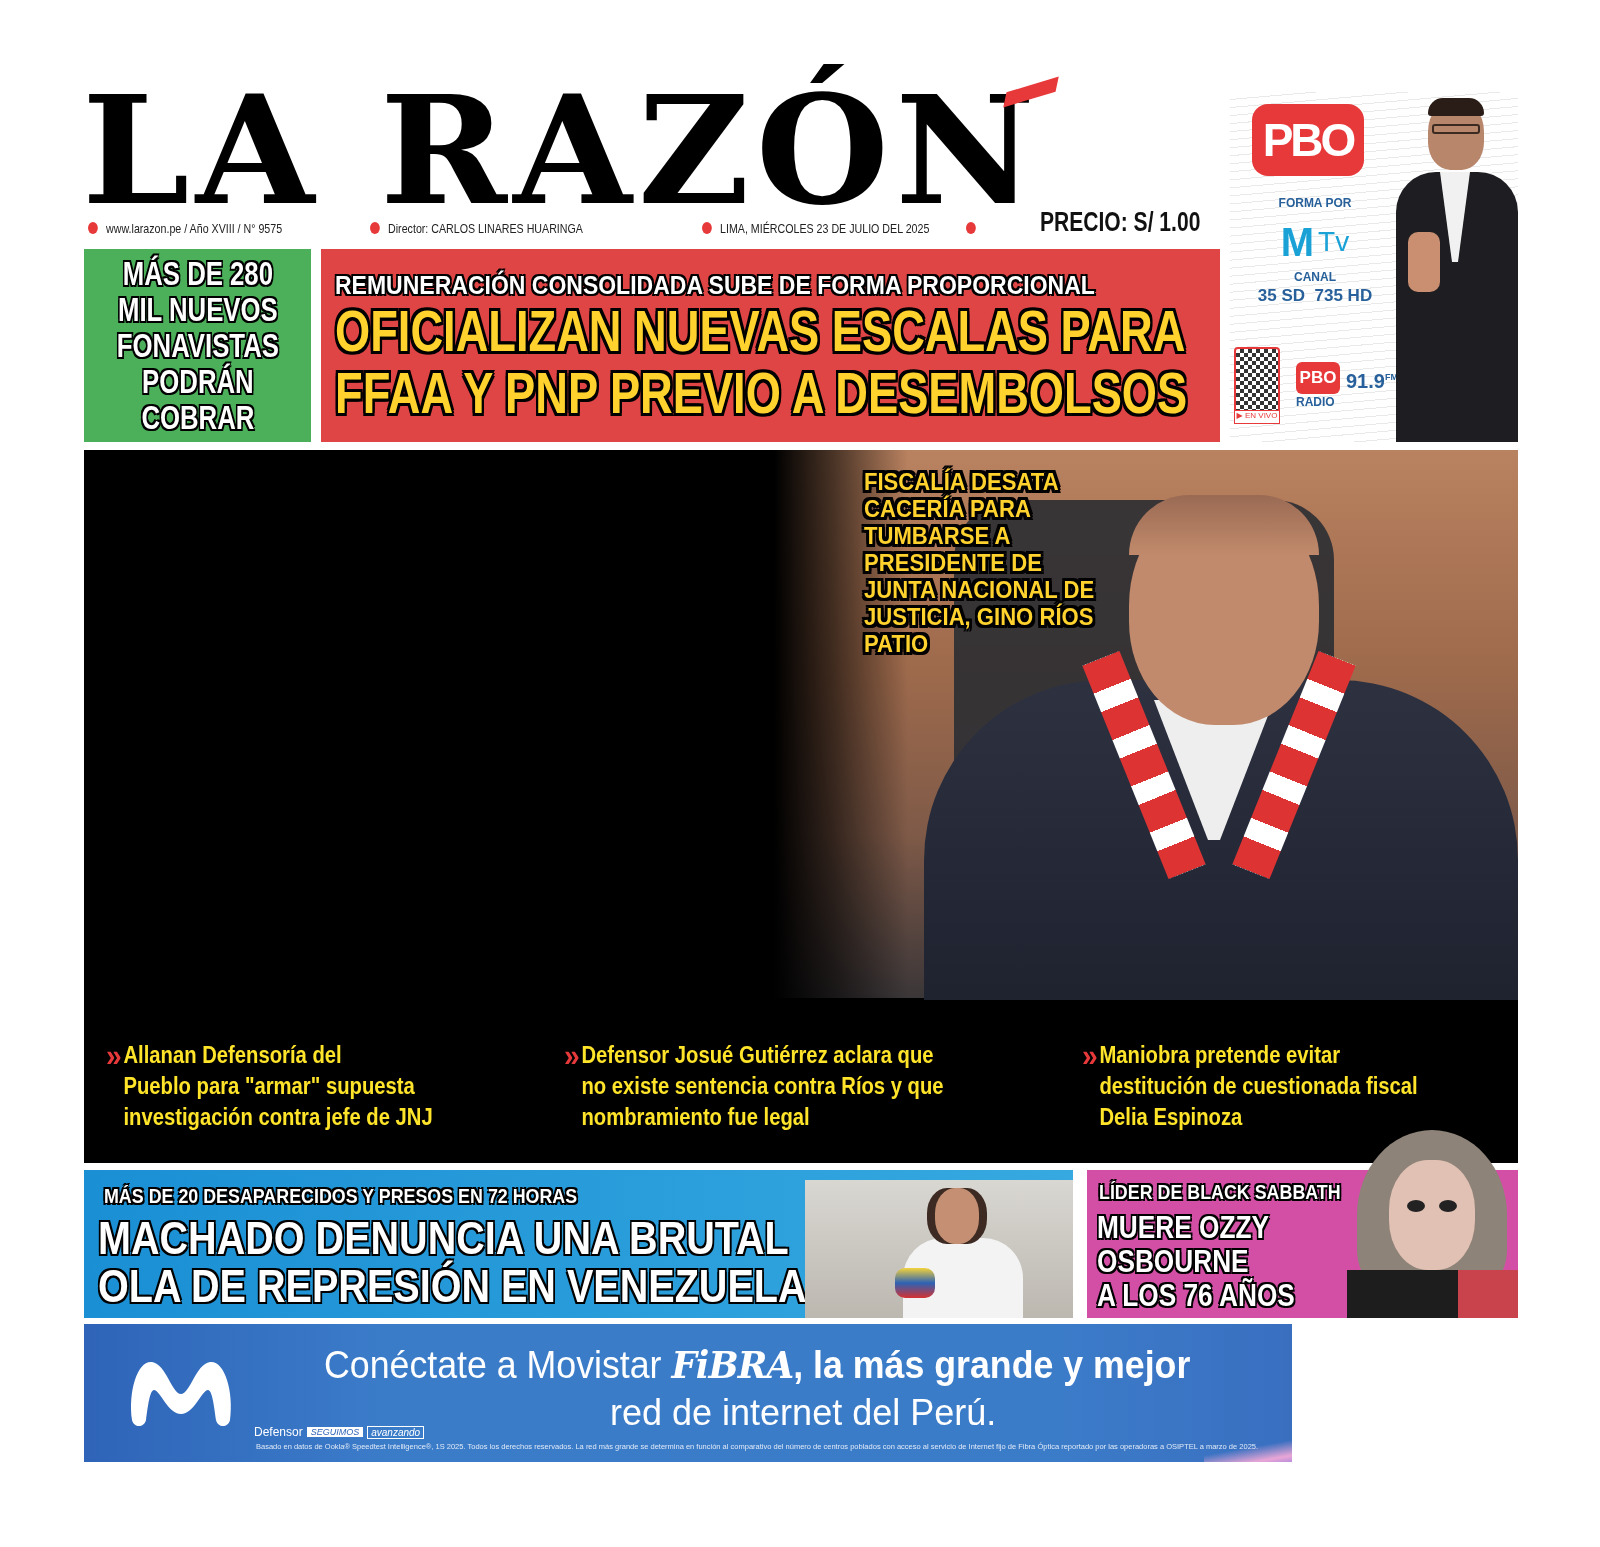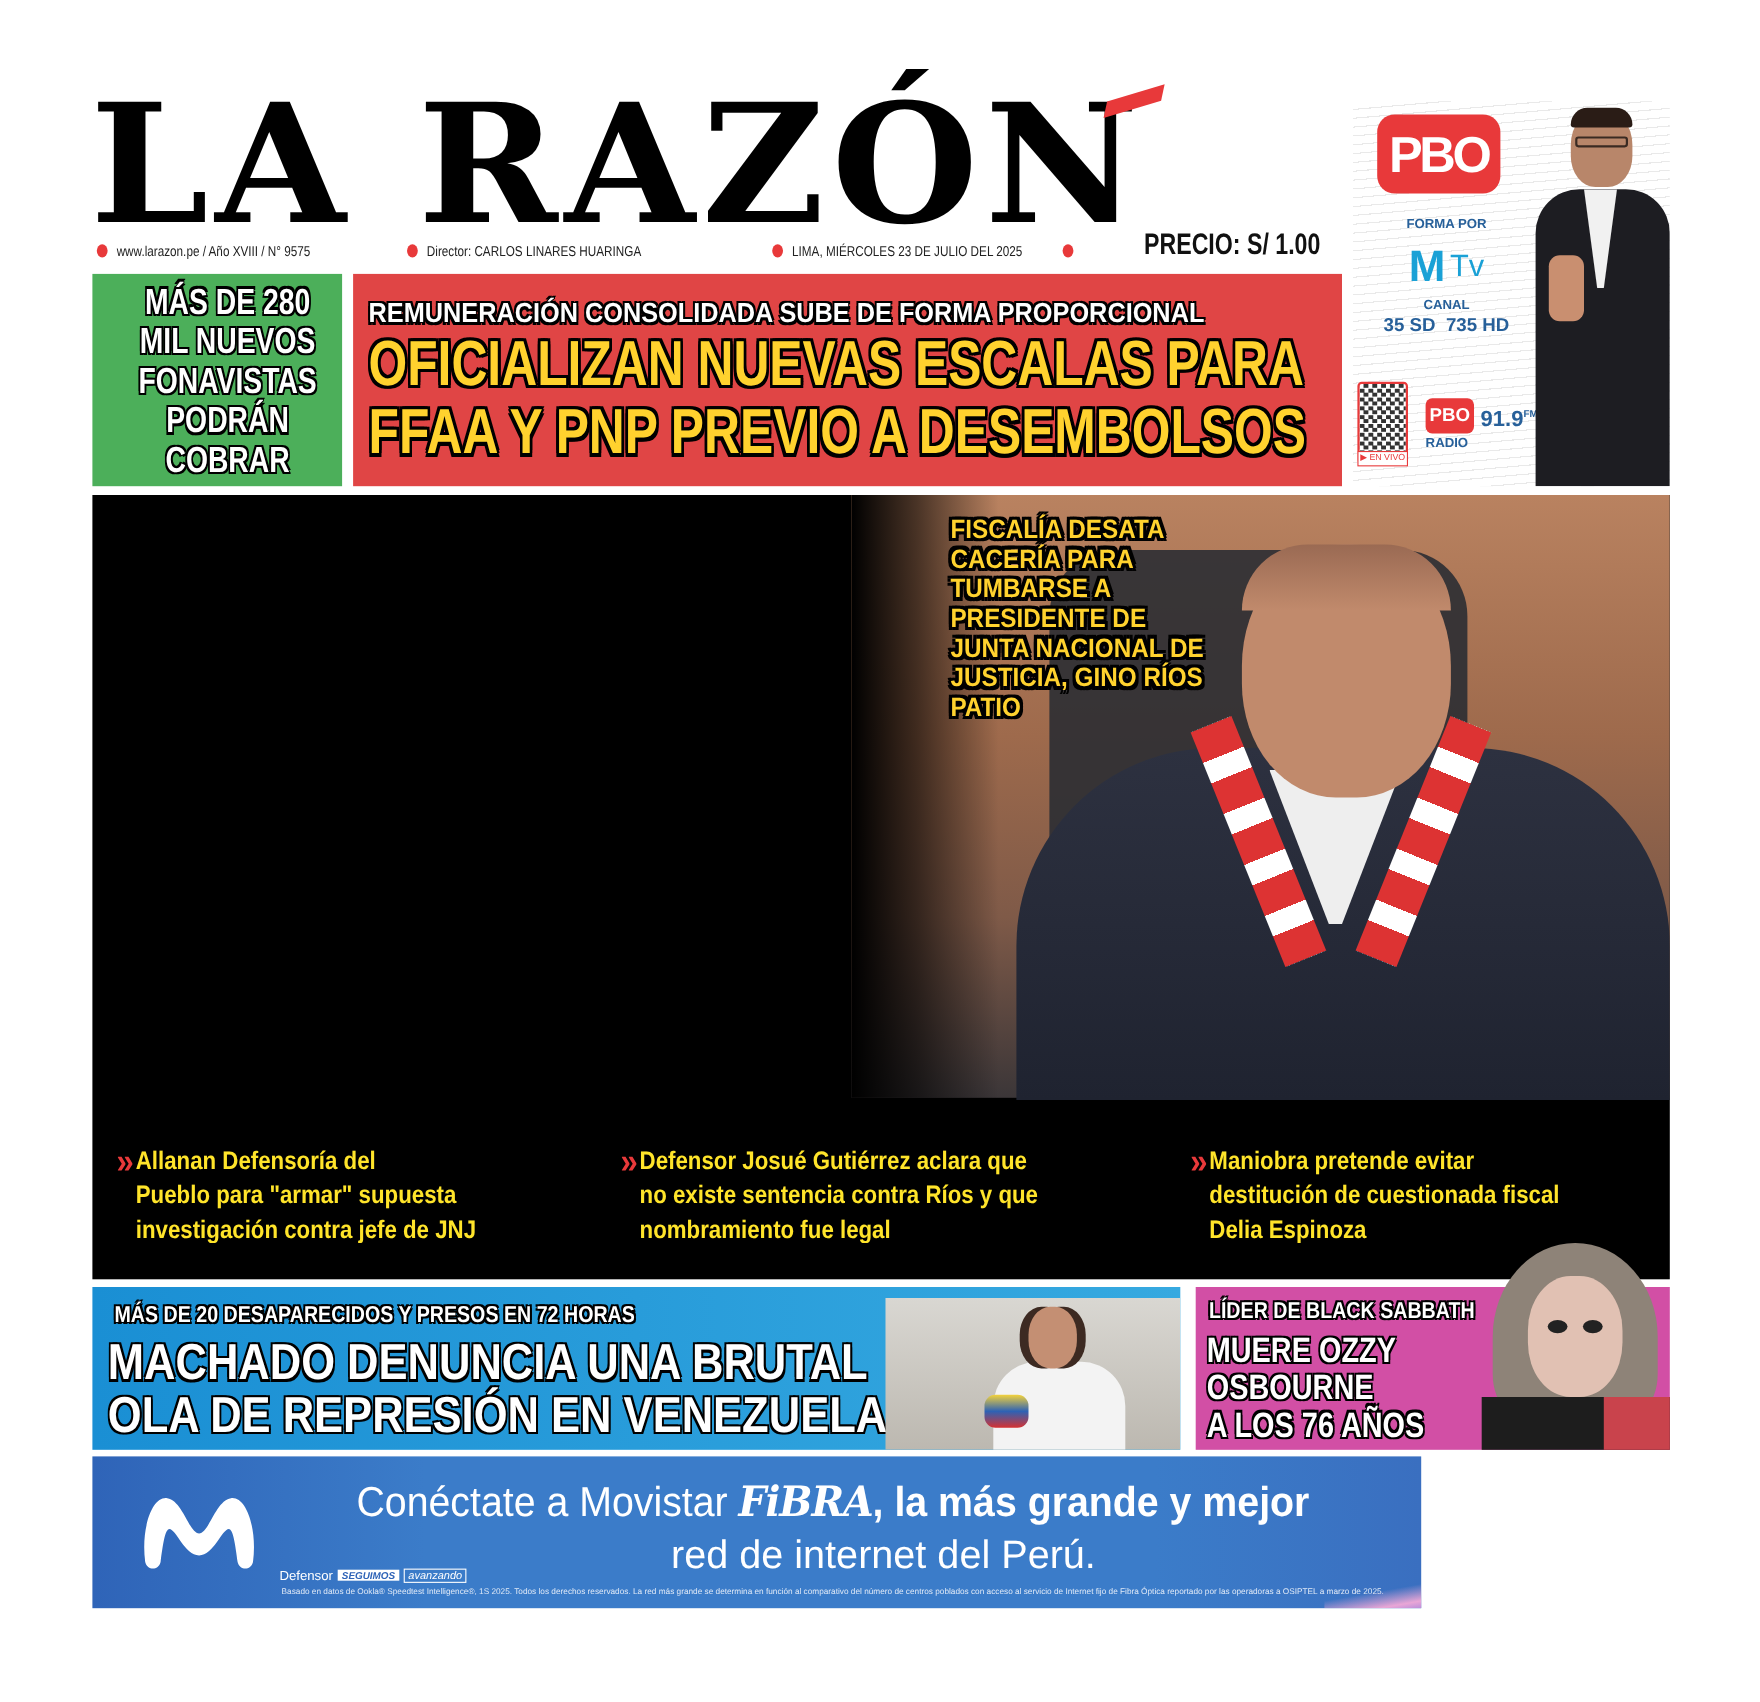--- a/index.html
+++ b/index.html
@@ -10,21 +10,21 @@
   
   #logo{left:82px;top:88px;width:1132px;height:124px;font-family:"DejaVu Serif",serif;font-weight:900;
         font-size:150px;line-height:124px;color:#000;letter-spacing:6px;white-space:nowrap;
         transform:scaleX(1.02);transform-origin:left;}
   #accent-mark{left:1008px;top:84px;width:46px;height:16px;background:#e8393a;transform:skewX(-30deg) rotate(-20deg)}
   .meta{top:218px;height:20px;font-size:13px;color:#222;display:flex;align-items:center;white-space:nowrap;transform:scaleX(.82);transform-origin:left}
   .dot{width:12px;height:12px;border-radius:50%;background:#e8393a;margin-right:10px;flex:none}
   #price{left:1040px;top:207px;font-size:27px;font-weight:700;color:#111;transform:scaleX(.78);transform-origin:left;white-space:nowrap}
 
   
-  #green{left:84px;top:249px;width:227px;height:193px;background:#4caf5a;display:flex;align-items:center;justify-content:flex-end;text-align:center}
+  #green{left:84px;top:249px;width:227px;height:193px;background:#4caf5a;display:flex;align-items:center;justify-content:center;text-align:center}
   .outl-w{color:#fff;-webkit-text-stroke:2px #000;paint-order:stroke fill;text-shadow:2px 2px 0 #000,-2px -2px 0 #000,2px -2px 0 #000,-2px 2px 0 #000}
   #green p{font-size:33px;line-height:36px;font-weight:900;transform:scaleX(.78)}
 
   
   #redbox{left:321px;top:249px;width:899px;height:193px;background:#e04545;padding:22px 14px}
   #red-kicker{font-size:25px;font-weight:900;white-space:nowrap;transform:scaleX(.92);transform-origin:left}
   .outl-y{color:#ffd22e;text-shadow:3px 3px 0 #000,-3px -3px 0 #000,3px -3px 0 #000,-3px 3px 0 #000,0 3px 0 #000,3px 0 0 #000,0 -3px 0 #000,-3px 0 0 #000}
   .red-head{font-size:58px;line-height:62px;font-weight:900;white-space:nowrap;transform:scaleX(.78);transform-origin:left}
 
   
@@ -92,21 +92,21 @@
   #ozzy .coat::after{content:"";position:absolute;right:0;top:0;width:60px;height:48px;background:#c9434c}
 
   
   #ad{left:84px;top:1324px;width:1208px;height:138px;background:linear-gradient(90deg,#2f64b8 0%,#3b7cc9 25%,#3b7cc9 80%,#3a6fc0 100%);overflow:hidden}
   #m-logo{left:40px;top:26px;width:114px;height:80px}
   #ad-line1{left:240px;top:18px;font-size:38px;color:#fff;white-space:nowrap;transform:scaleX(.94);transform-origin:left}
   #ad-line1 b{font-weight:700}
   #ad-line1 .fibra{font-style:italic;font-weight:900;font-family:"DejaVu Serif",serif;letter-spacing:-1px}
   #ad-line2{left:526px;top:68px;font-size:36px;color:#fff;white-space:nowrap}
   #ad-brand{left:170px;top:101px;font-size:12px;color:#fff;display:flex;align-items:center;gap:4px}
-  #ad-brand .pill{background:#fff;color:#2f64b8;font-weight:700;font-size:9px;padding:0 4px;font-style:italic}
+  #ad-brand .pill{background:#fff;color:#2f64b8;font-weight:400;font-size:9px;padding:0 4px;font-style:italic}
   #ad-brand .av{font-style:italic;border:1px solid #fff;padding:0 3px;font-size:10px}
   #ad-disc{left:172px;top:118px;font-size:7.5px;color:#dfe9f7;white-space:nowrap}
   #trophy{left:1330px;top:6px;width:64px;height:128px;background:linear-gradient(160deg,#1b2a5c,#0a1230);clip-path:polygon(10% 8%,90% 0,100% 100%,0 100%);color:#fff;text-align:center;font-size:6px;padding-top:30px}
   #swoosh{left:1120px;top:90px;width:314px;height:48px;background:linear-gradient(170deg,transparent 40%,#e9a6d6 55%,#7d6ee0 70%,#3b7cc9 90%)}
 </style>
 </head>
 <body>
 
 <div id="logo" class="abs"><span>LA RAZ</span><span>Ó</span><span>N</span></div>
 <div id="accent-mark" class="abs"></div>

